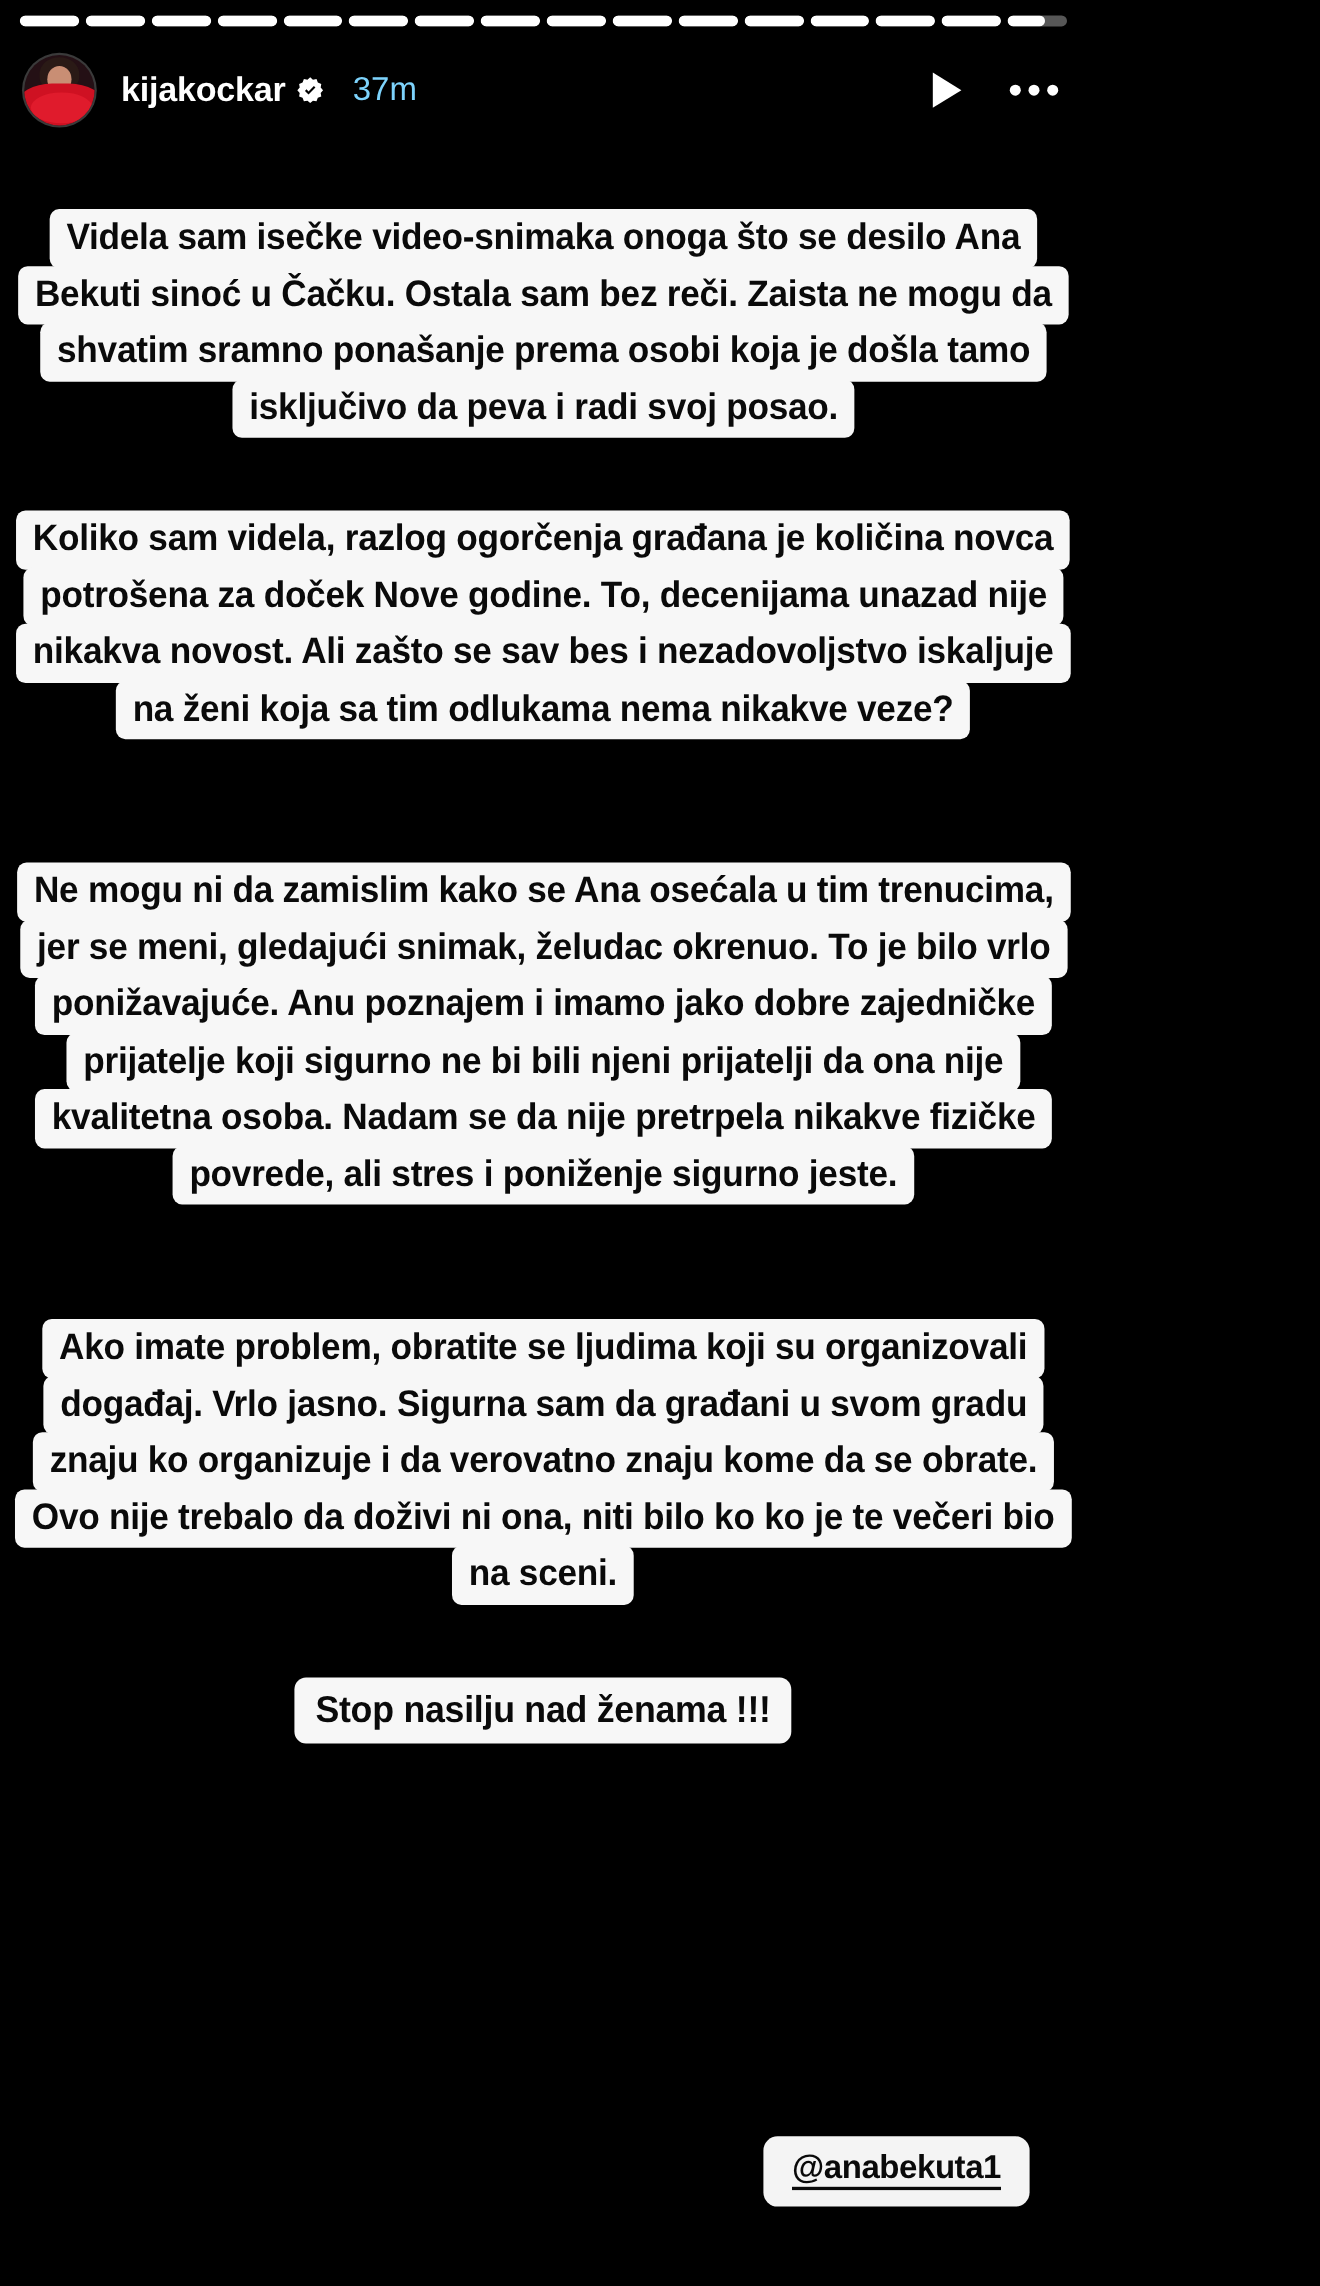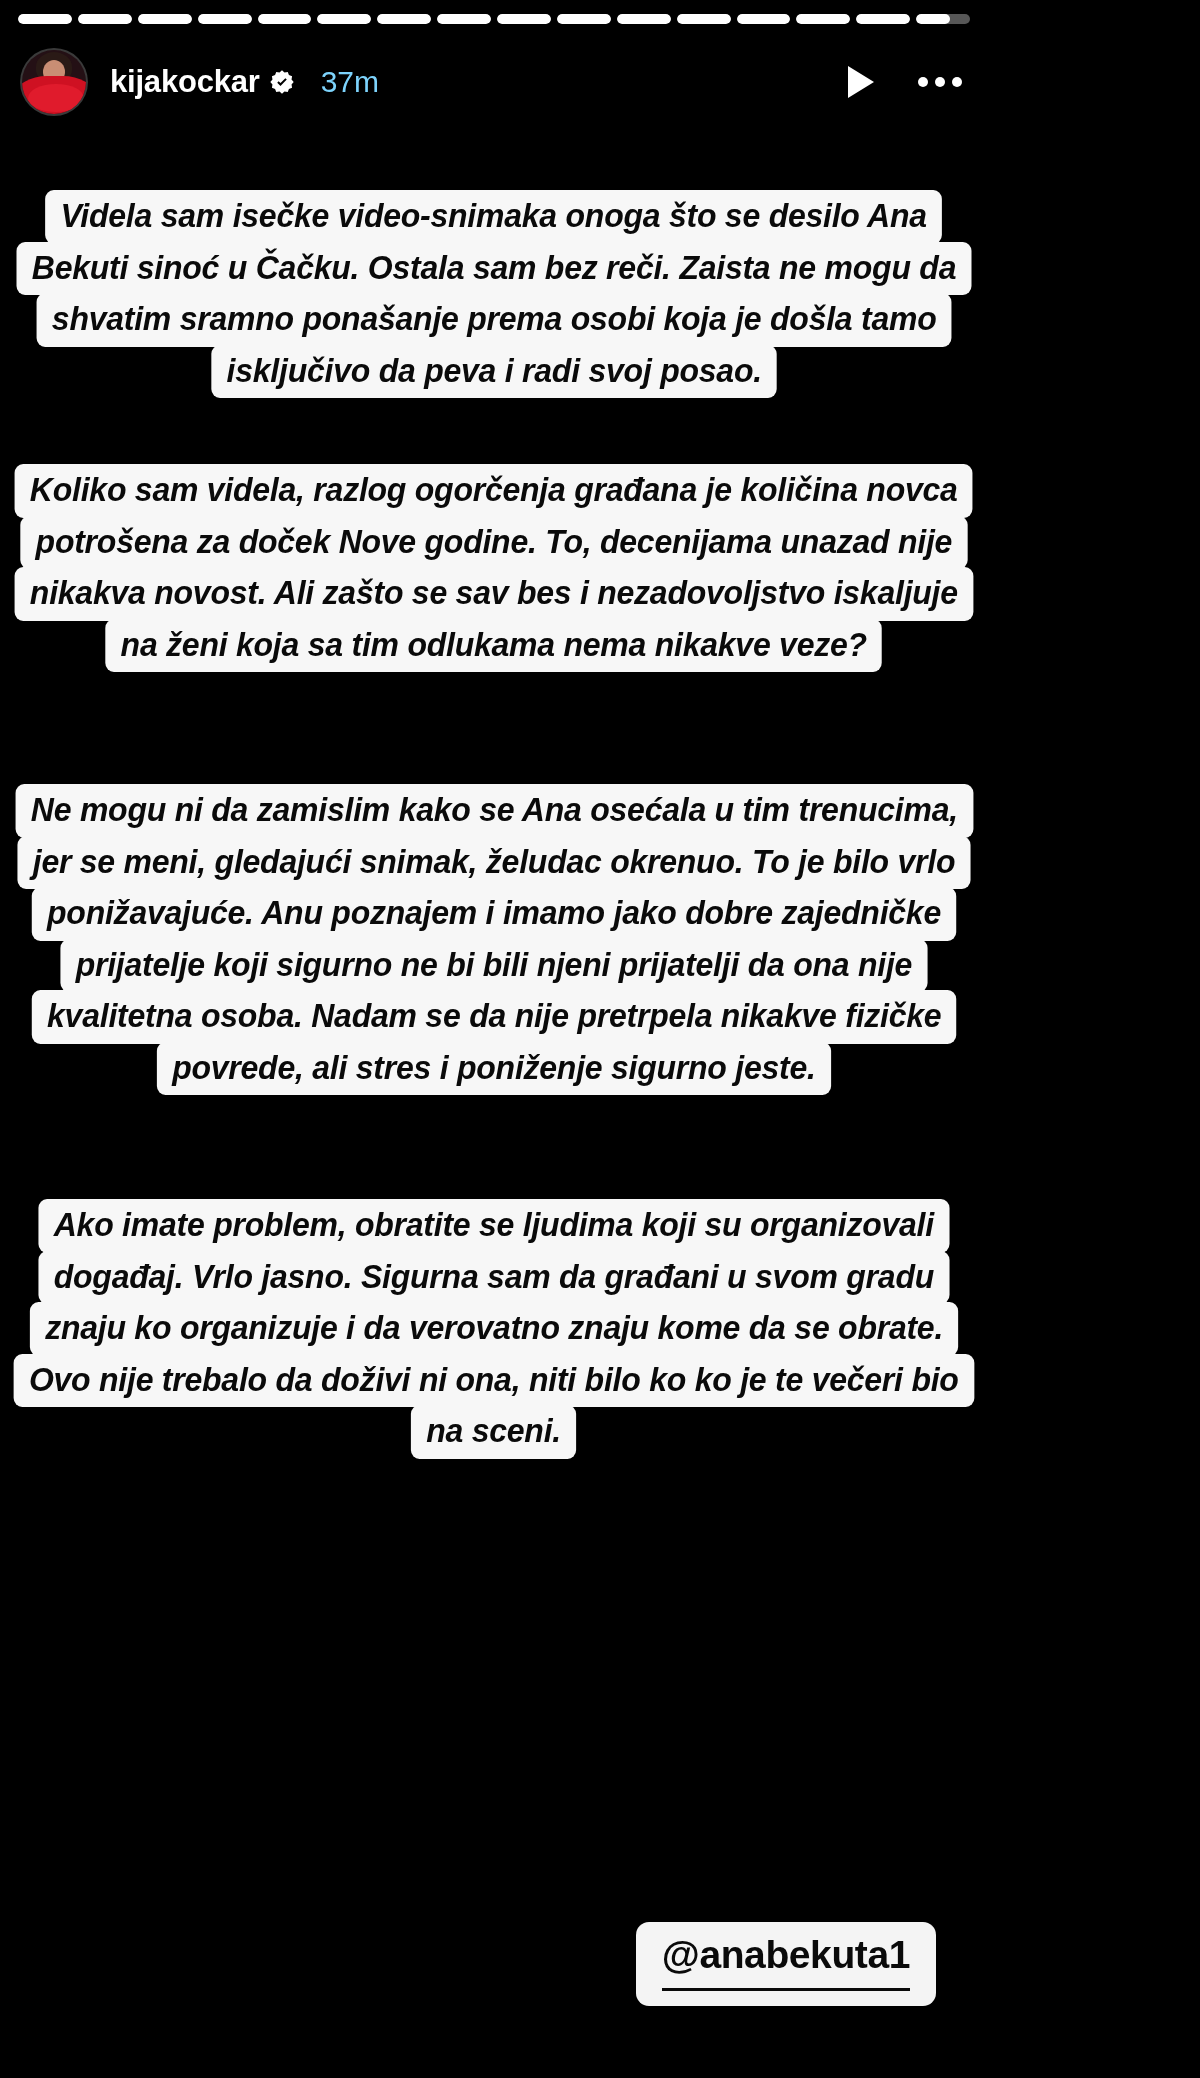--- a/index.html
+++ b/index.html
@@ -156,21 +156,20 @@
   .blocks {
     position: absolute;
     left: 0;
     right: 0;
     top: 190px;
   }
   .tblock {
     display: flex;
     flex-direction: column;
     align-items: center;
-    font-style: italic;
   }
   .tline {
     background: #f7f7f7;
     color: #0a0a0a;
     font-weight: 700;
     font-size: 33.5px;
     line-height: 1.0;
     padding: 9px 16px 11px 16px;
     border-radius: 9px;
     margin: 0;
@@ -199,25 +198,25 @@
     right: 52px;
     bottom: 72px;
     background: #f4f4f4;
     border-radius: 13px;
     padding: 13px 26px 15px 26px;
     display: flex;
     align-items: center;
   }
   .mention-text {
     color: #0a0a0a;
-    font-size: 39px;
+    font-size: 30px;
     font-weight: 700;
     letter-spacing: -0.4px;
     border-bottom: 3px solid #0a0a0a;
-    padding-bottom: 12px;
+    padding-bottom: 2px;
     line-height: 1.05;
     white-space: nowrap;
   }
 </style>
 </head>
 <body>
 
 <div id="story">
 
   <div class="progress-row" id="progress-row">
@@ -323,19 +322,22 @@
       </div>
       <div class="gap-xl"></div>
       <div class="tblock">
         <div class="tline">Ako imate problem, obratite se ljudima koji su organizovali</div>
         <div class="tline">događaj. Vrlo jasno. Sigurna sam da građani u svom gradu</div>
         <div class="tline">znaju ko organizuje i da verovatno znaju kome da se obrate.</div>
         <div class="tline">Ovo nije trebalo da doživi ni ona, niti bilo ko ko je te večeri bio</div>
         <div class="tline">na sceni.</div>
       </div>
       <div class="gap-md"></div>
+      <div class="tblock">
+        <div class="tline stopline">Stop nasilju nad ženama !!!</div>
+      </div>
     </div>
 
   <div class="mention">
     <span class="mention-text">@anabekuta1</span>
   </div>
 
 </div>
 
 </body></html>

